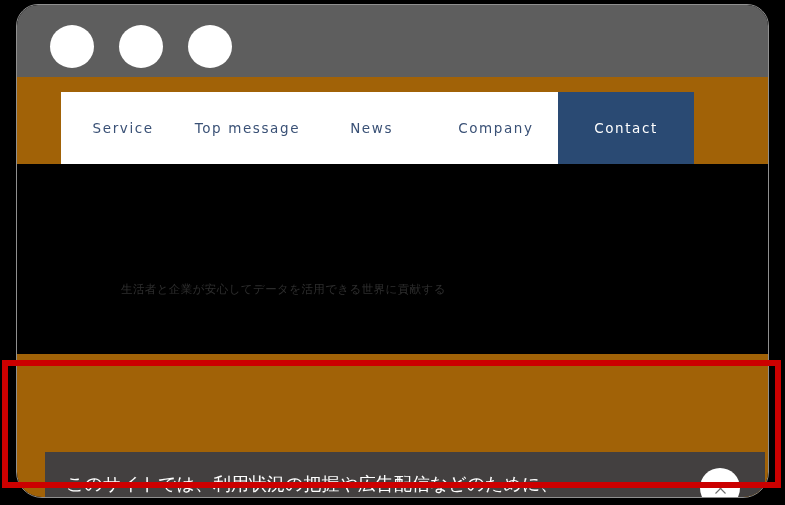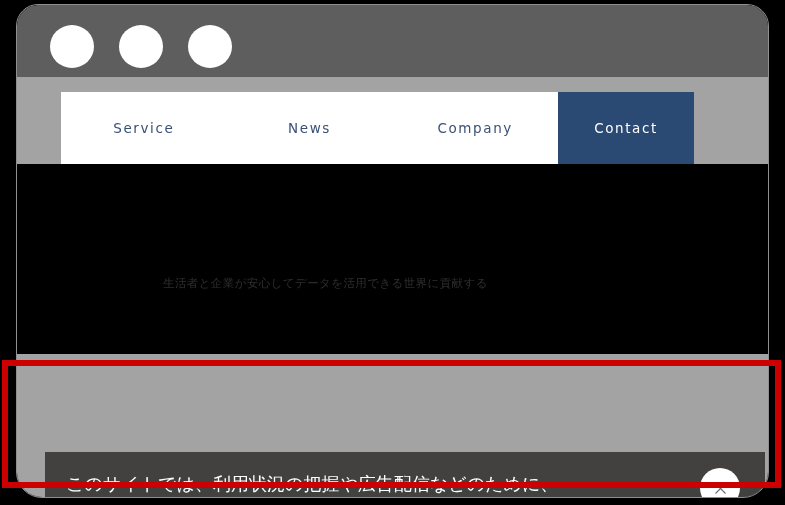--- a/index.html
+++ b/index.html
@@ -50,21 +50,21 @@
   #dot-minimize { left: 102px; }
   #dot-maximize { left: 171px; }
 
   
   #page-viewport {
     position: absolute;
     left: 0;
     top: 72px;
     width: 100%;
     bottom: 0;
-    background: #a3a3a3;
+    background: #a16207;
   }
 
   
   #site-nav {
     position: absolute;
     left: 44px;
     top: 15px;
     width: 633px;
     height: 72px;
     background: #ffffff;
@@ -111,27 +111,26 @@
     left: 22px;
     top: 120px;
     color: #0a0a0a;
     font-size: 9px;
     letter-spacing: 1px;
     font-family: "DejaVu Sans", sans-serif;
   }
   #hero-tagline {
     position: absolute;
     left: 104px;
-    top: 112px;
+    top: 118px;
     color: #2e2e2e;
     font-size: 11.5px;
     letter-spacing: 0.4px;
     font-family: "DejaVu Sans", sans-serif;
     white-space: nowrap;
-    margin-left: 42px;
   }
 
   
   #cookie-highlight {
     position: absolute;
     left: 2px;
     top: 360px;
     width: 779px;
     height: 128px;
     border: 6px solid #cc0000;
@@ -179,20 +178,21 @@
   <div id="titlebar">
     <div class="dot" id="dot-close"></div>
     <div class="dot" id="dot-minimize"></div>
     <div class="dot" id="dot-maximize"></div>
   </div>
 
   <div id="page-viewport">
 
     <nav id="site-nav">
       <a class="nav-link" id="nav-item-service">Service</a>
+      <a class="nav-link" id="nav-item-top-message">Top message</a>
       <a class="nav-link" id="nav-item-news">News</a>
       <a class="nav-link" id="nav-item-company">Company</a>
       <a class="nav-link" id="nav-item-contact">Contact</a>
     </nav>
 
     <section id="hero">
       <div id="hero-eyebrow"></div>
       <div id="hero-side-label"></div>
       <div id="hero-tagline">生活者と企業が安心してデータを活用できる世界に貢献する</div>
     </section>

